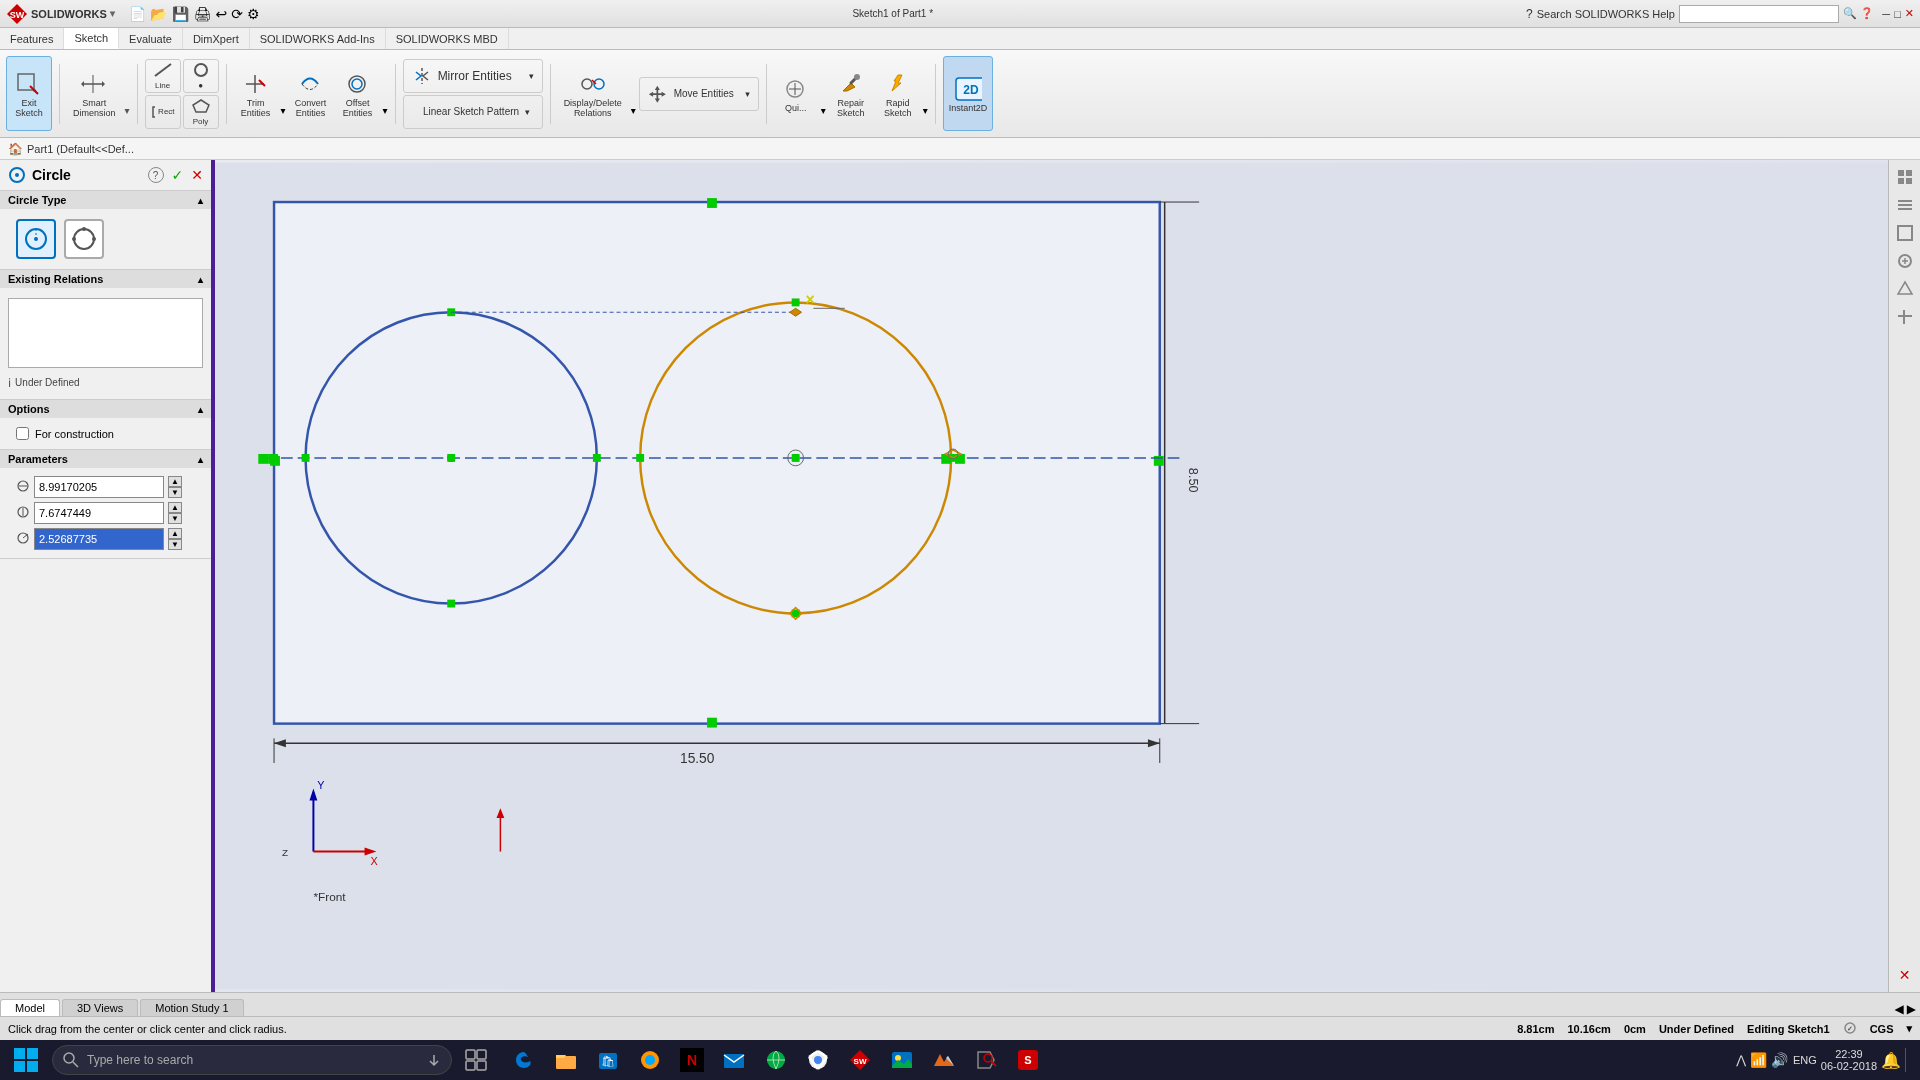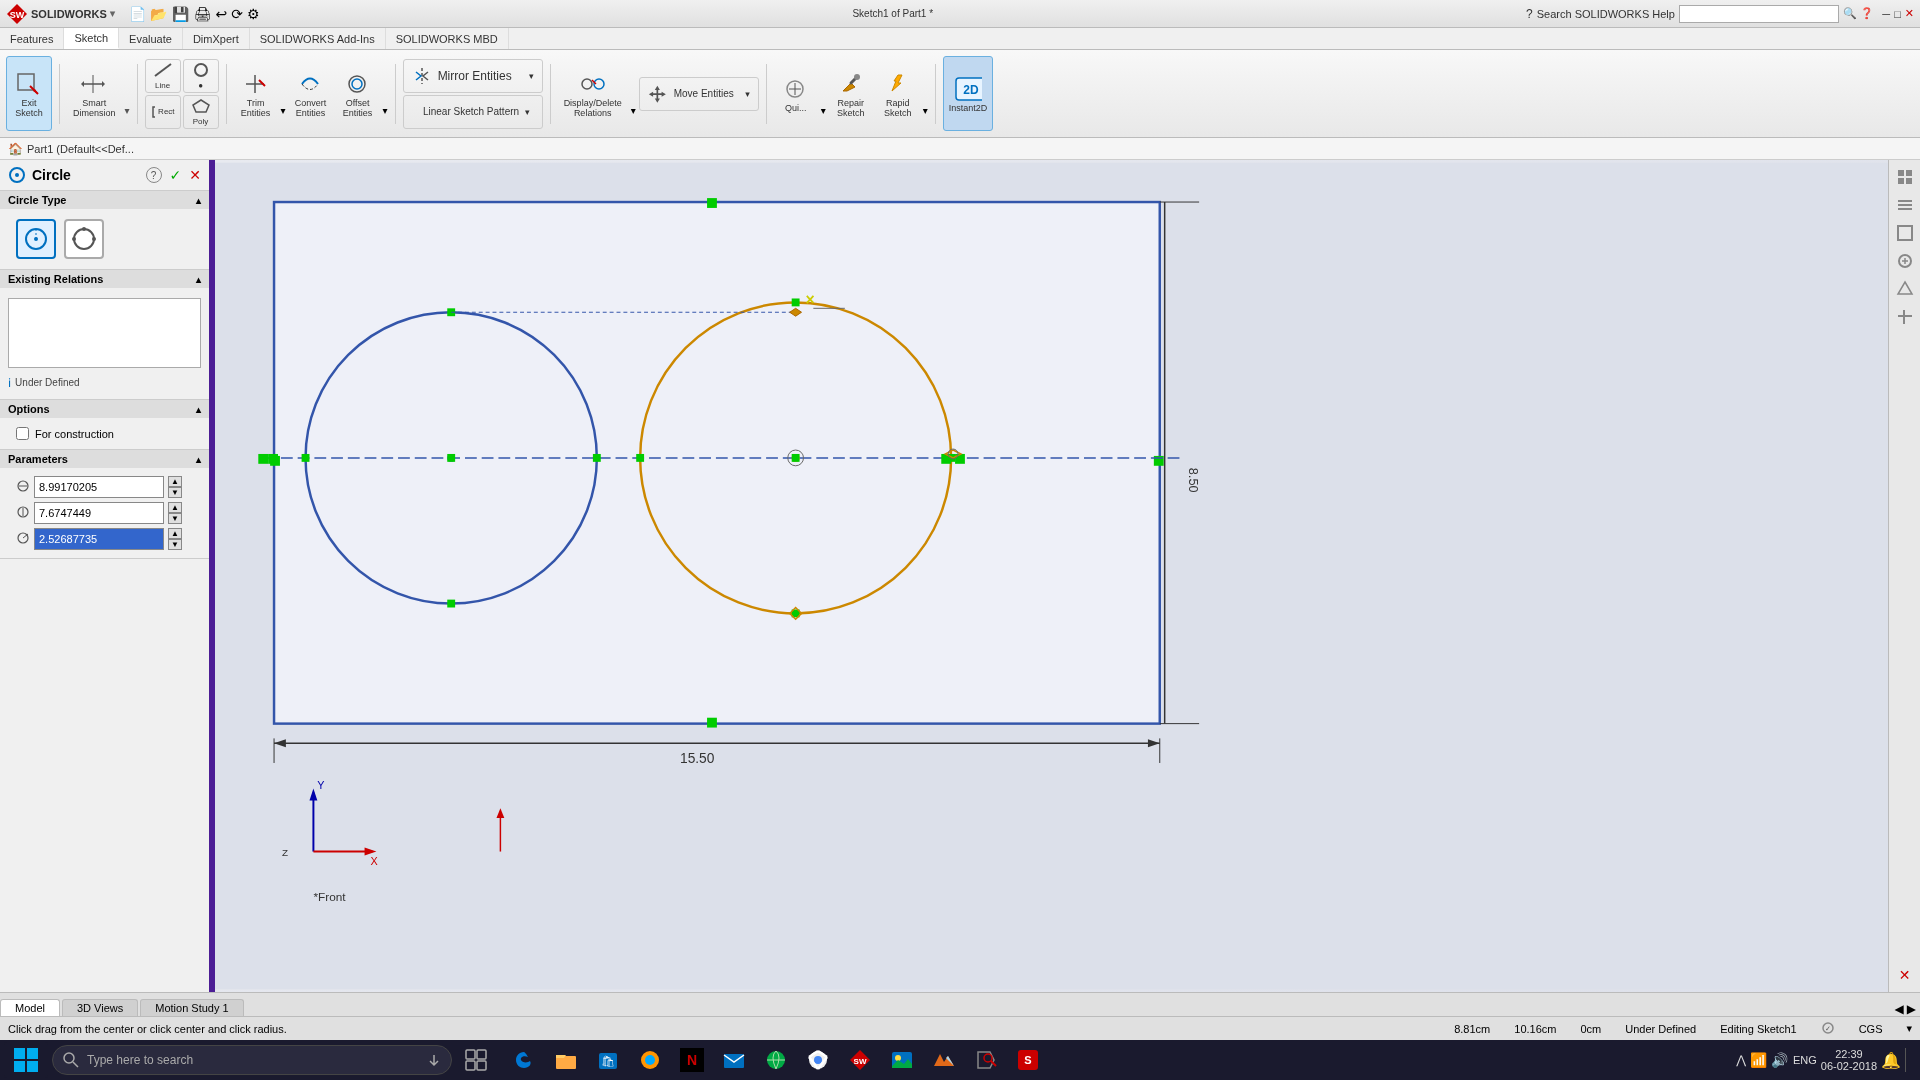--- a/index.html
+++ b/index.html
@@ -13,21 +13,21 @@
 
     
     #menu-bar { background: #f0f0f0; border-bottom: 1px solid #bbb; display: flex; height: 22px; }
     .menu-item { padding: 2px 10px; cursor: pointer; font-size: 11px; color: #333; display: flex; align-items: center; border-right: 1px solid #ddd; }
     .menu-item.active { background: #fff; border-bottom: 2px solid #fff; }
 
     
     #main { display: flex; width: 100%; height: calc(1080px - 88px - 22px - 24px - 28px - 28px - 28px); }
 
     
-    #left-panel { width: 215px; background: #f0f0f0; border-right: 6px solid #4c1d95; overflow-y: auto; display: flex; flex-direction: column; }
+    #left-panel { width: 215px; background: #f0f0f0; border-right: 4px solid #4c1d95; overflow-y: auto; display: flex; flex-direction: column; }
     .panel-section { border-bottom: 1px solid #ccc; }
     .panel-title-row { display: flex; align-items: center; justify-content: space-between; padding: 3px 8px; background: #ddd; font-size: 11px; font-weight: bold; cursor: pointer; }
     .panel-content { padding: 6px 8px; }
     .circle-icons { display: flex; gap: 8px; padding: 4px 8px; }
     .circle-type-btn { width: 40px; height: 40px; border: 2px solid #aaa; border-radius: 4px; display: flex; align-items: center; justify-content: center; cursor: pointer; background: #fff; }
     .circle-type-btn.selected { border-color: #0070c0; background: #e0f0ff; }
     .relation-box { width: 100%; height: 70px; border: 1px solid #aaa; background: #fff; margin: 4px 0; }
     .status-text { font-size: 10px; color: #444; display: flex; align-items: center; gap: 4px; padding: 2px 0; }
     .add-rel-item { display: flex; align-items: center; gap: 6px; padding: 3px 6px; font-size: 11px; cursor: pointer; }
     .options-row { display: flex; align-items: center; gap: 6px; padding: 3px 8px; font-size: 11px; }
@@ -47,21 +47,21 @@
     .right-btn { width: 26px; height: 26px; display: flex; align-items: center; justify-content: center; cursor: pointer; border: 1px solid transparent; border-radius: 2px; font-size: 14px; }
 
     
     #bottom-tabs { height: 24px; background: #e0e0e0; border-top: 1px solid #bbb; display: flex; align-items: flex-end; }
     .bottom-tab { padding: 2px 14px; cursor: pointer; font-size: 11px; border: 1px solid #bbb; border-bottom: none; border-radius: 3px 3px 0 0; background: #d0d0d0; margin-right: 2px; }
     .bottom-tab.active { background: #fff; }
 
     
     #status-bar { height: 24px; background: #e0e0e0; border-top: 1px solid #bbb; display: flex; align-items: center; padding: 0 8px; font-size: 11px; gap: 16px; }
     #status-left { flex: 1; }
-    #status-right { display: flex; gap: 24px; align-items: center; }
+    #status-right { display: flex; gap: 13px; align-items: center; font-weight: bold; }
 
     
     #taskbar { height: 40px; background: #1a1a2e; display: flex; align-items: center; padding: 0 4px; gap: 4px; }
     .taskbar-start { width: 44px; height: 36px; display: flex; align-items: center; justify-content: center; background: #1a1a2e; border-radius: 3px; cursor: pointer; }
     .taskbar-search { flex: 0 0 400px; height: 30px; background: #2a2a3e; border: 1px solid #444; border-radius: 15px; display: flex; align-items: center; padding: 0 10px; gap: 8px; color: #aaa; font-size: 12px; cursor: text; }
     .taskbar-apps { display: flex; gap: 2px; margin-left: 4px; }
     .taskbar-app { width: 40px; height: 36px; display: flex; align-items: center; justify-content: center; cursor: pointer; border-radius: 3px; border: 1px solid transparent; }
     .taskbar-right { margin-left: auto; display: flex; align-items: center; gap: 4px; padding-right: 6px; color: #ddd; font-size: 11px; }
     .taskbar-time { display: flex; flex-direction: column; align-items: center; font-size: 11px; color: #ddd; }
     .chevron-up::after { content: '▴'; font-size: 10px; }

